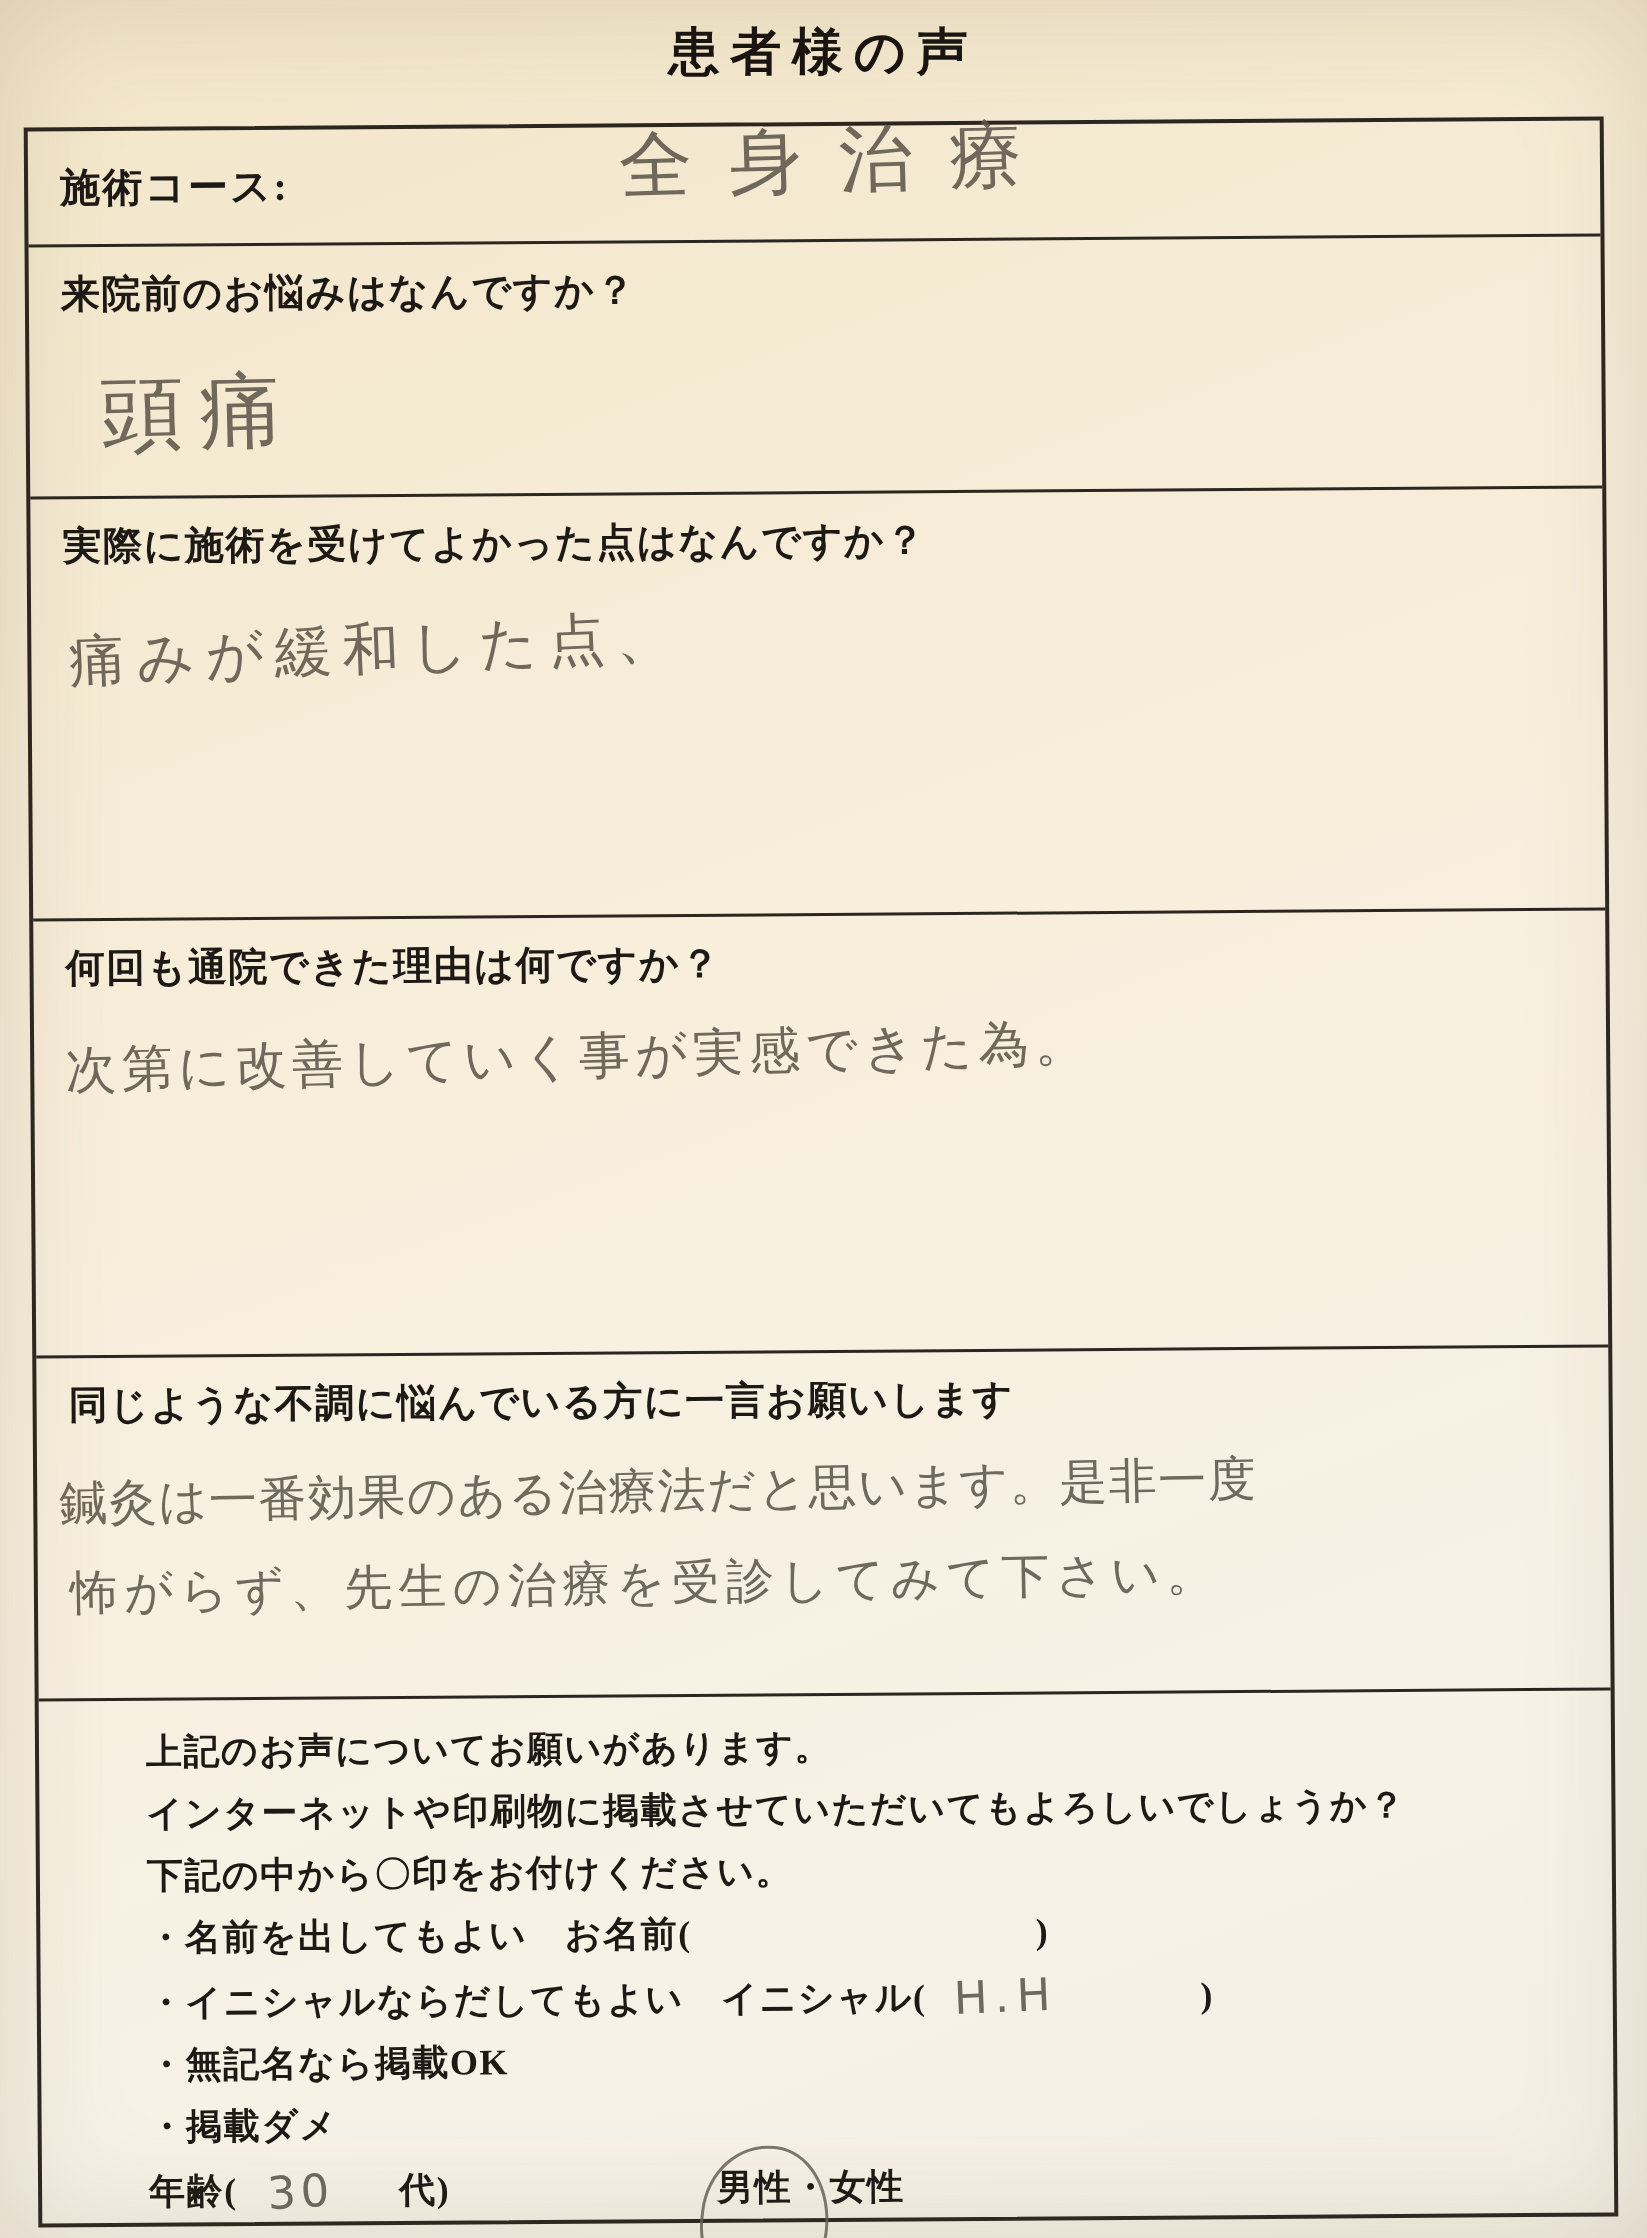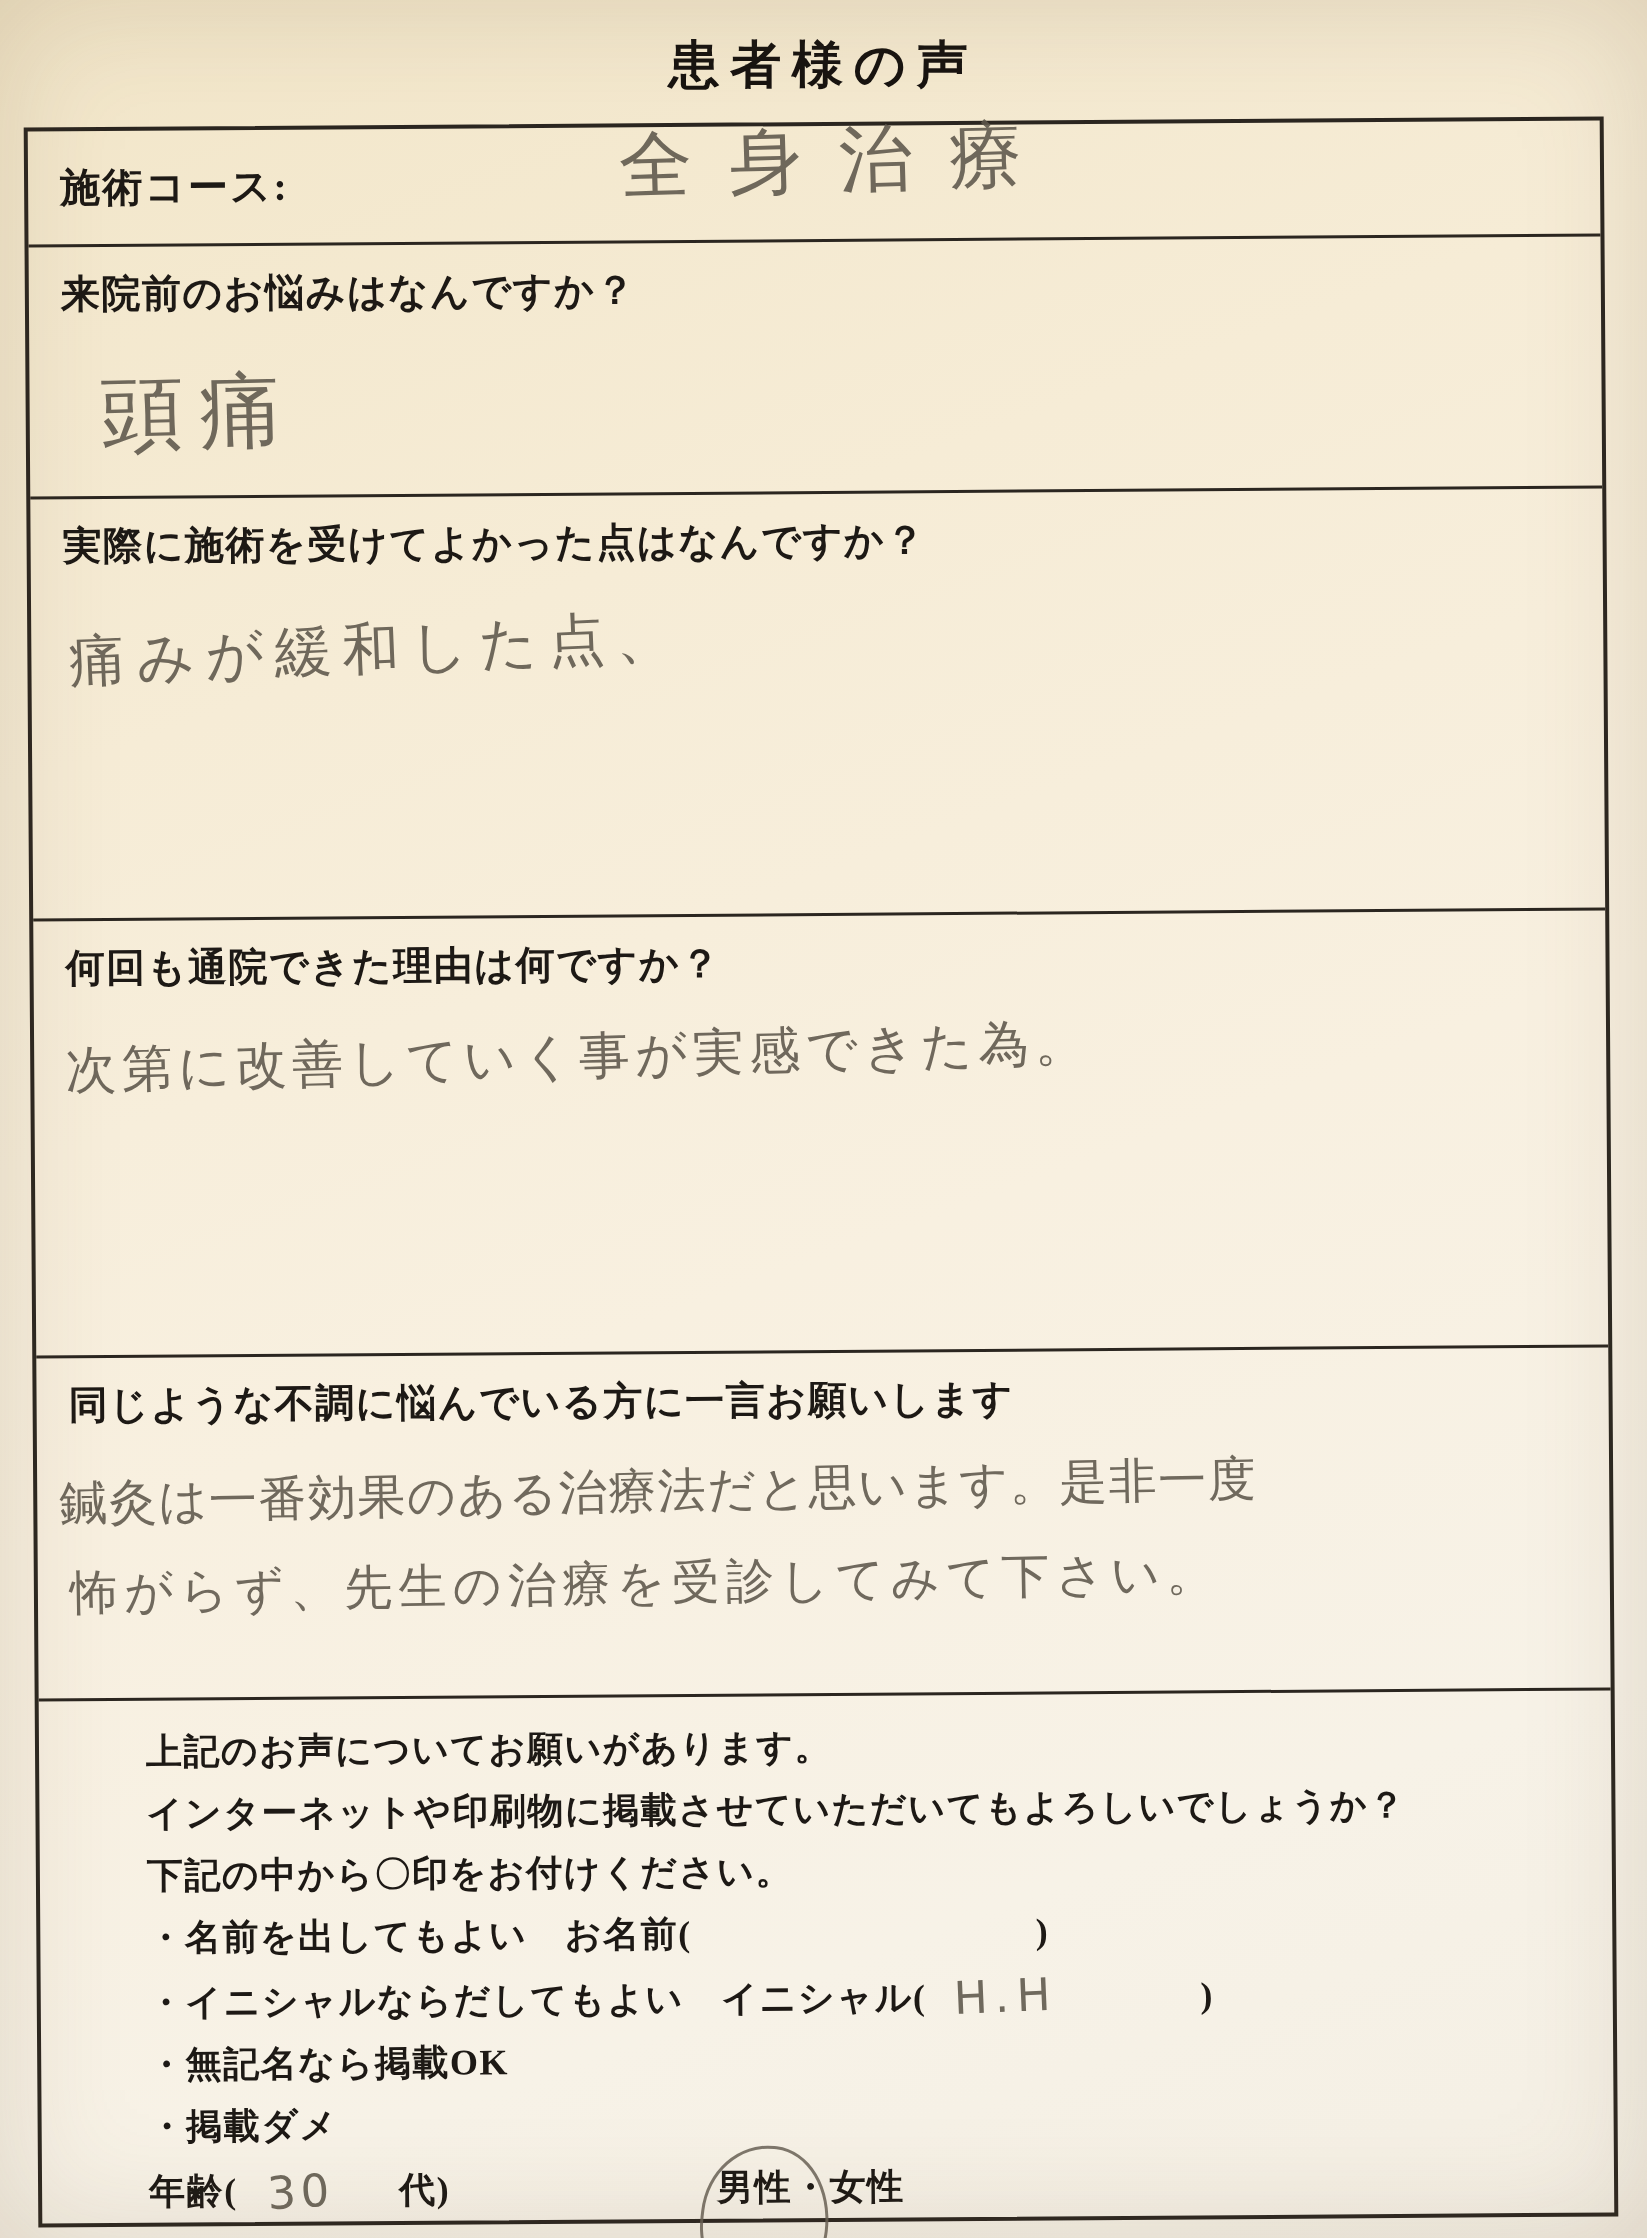--- a/index.html
+++ b/index.html
@@ -16,21 +16,21 @@
     position: relative;
   }
   .vignette {
     position: absolute;
     inset: 0;
     box-shadow: inset 0 0 124px rgba(110, 85, 50, 0.18);
     pointer-events: none;
     z-index: 5;
   }
   .title {
-    margin: 16px;
+    margin: 3px;
     padding-top: 15px;
     text-align: center;
     font-size: 51px;
     font-weight: bold;
     letter-spacing: 10.8px;
     color: #171310;
   }
   .form-table {
     position: absolute;
     left: 31px;

